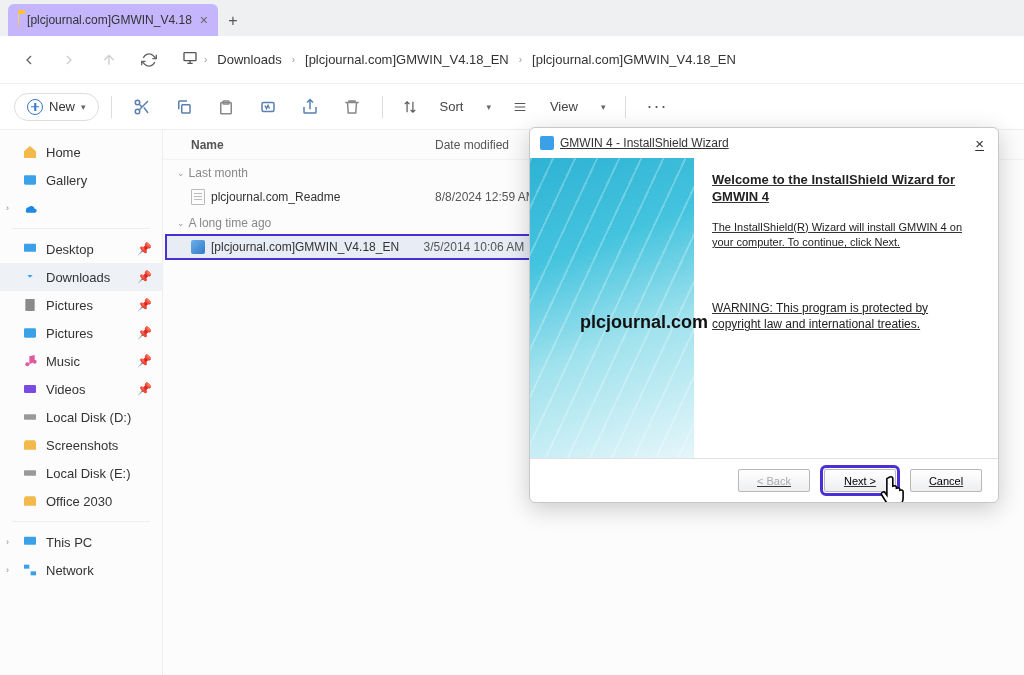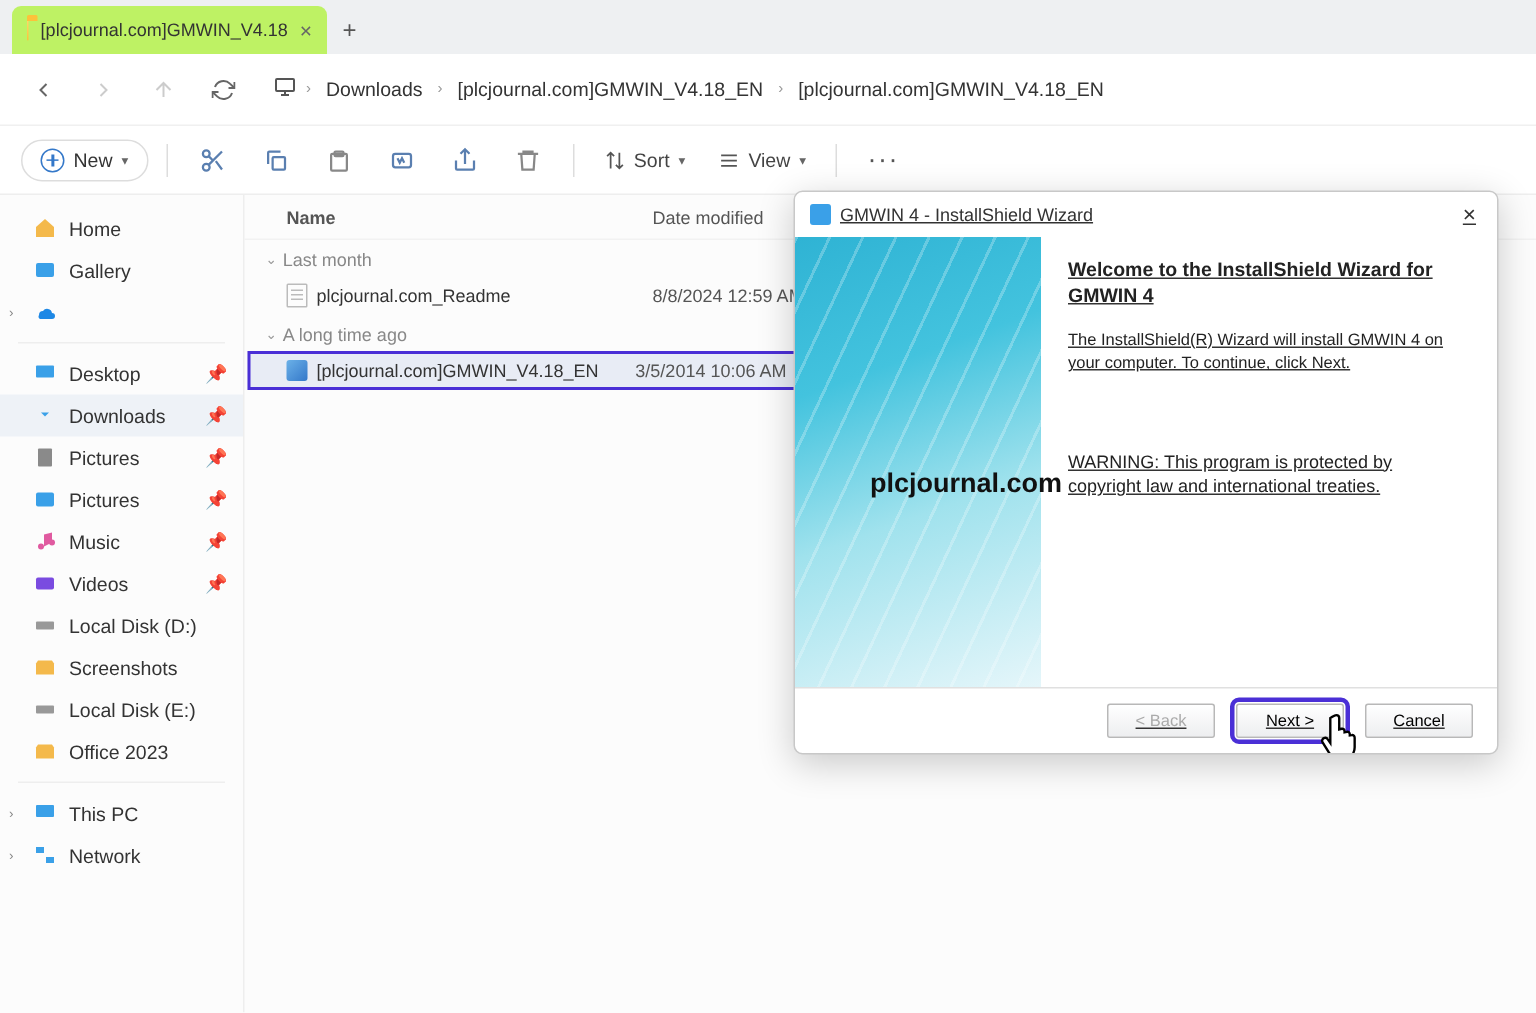--- a/index.html
+++ b/index.html
@@ -1,20 +1,20 @@
 <!DOCTYPE html>
 <html><head>
 <meta charset="utf-8">
 <style>
 * { box-sizing: border-box; margin: 0; padding: 0; font-family: "Segoe UI", sans-serif; }
 body { width: 1024px; height: 675px; background: #fcfcfc; overflow: hidden; font-size: 13px; color: #333; position: relative; }
 
 
 .tab-bar { height: 36px; background: #eef0f2; display: flex; align-items: flex-end; padding-left: 8px; }
-.tab { background: #bef264; height: 32px; display: flex; align-items: center; padding: 0 10px; border-radius: 6px 6px 0 0; gap: 8px; font-size: 12px; width: 210px; margin-top: 38px; }
+.tab { background: #c4b5fd; height: 32px; display: flex; align-items: center; padding: 0 10px; border-radius: 6px 6px 0 0; gap: 8px; font-size: 12px; width: 210px; margin-top: 38px; }
 .tab .folder-icon { width: 16px; height: 14px; background: linear-gradient(#ffd86b,#fcc23a); border-radius: 1px; position: relative; }
 .tab .folder-icon::before { content:""; position:absolute; top:-3px; left:0; width:7px; height:4px; background:#fcc23a; border-radius:1px 1px 0 0; }
 .tab .close { color:#666; font-size:14px; margin-left:auto; }
 .new-tab { width:30px; height:30px; display:flex; align-items:center; justify-content:center; color:#555; font-size:16px; }
 
 
 .addr-row { height: 48px; background:#fff; display:flex; align-items:center; padding:0 14px; gap:10px; border-bottom:1px solid #f0f0f0; }
 .nav-btn { width:30px; height:30px; display:flex; align-items:center; justify-content:center; color:#666; border-radius:4px; }
 .nav-btn.disabled { color:#ccc; }
 .nav-btn svg { width:16px; height:16px; }
@@ -26,21 +26,21 @@
 .toolbar { height:46px; background:#fff; display:flex; align-items:center; padding:0 14px; gap:6px; border-bottom:1px solid #eee; }
 .pill { display:flex; align-items:center; gap:6px; border:1px solid #ddd; border-radius:18px; padding:5px 12px; font-size:13px; }
 .pill .plus-ic { width:16px; height:16px; border:1.5px solid #3478c9; border-radius:50%; position:relative; }
 .pill .plus-ic::before, .pill .plus-ic::after { content:""; position:absolute; background:#3478c9; }
 .pill .plus-ic::before { left:3px; right:3px; top:50%; height:1.5px; transform:translateY(-50%); }
 .pill .plus-ic::after { top:3px; bottom:3px; left:50%; width:1.5px; transform:translateX(-50%); }
 .vline { width:1px; height:22px; background:#ddd; margin:0 6px; }
 .tbtn { width:36px; height:34px; display:flex; align-items:center; justify-content:center; color:#5a7fb0; }
 .tbtn.gray { color:#888; }
 .tbtn svg { width:18px; height:18px; }
-.sort-btn,.view-btn { display:flex; align-items:center; gap:6px; padding:5px 8px; color:#444; font-size:13px; }
+.sort-btn,.view-btn { display:flex; align-items:center; gap:23px; padding:5px 8px; color:#444; font-size:13px; }
 .dots { font-size:18px; letter-spacing:1px; color:#555; padding:0 8px; }
 
 
 .main { display:flex; height: calc(675px - 36px - 48px - 46px); }
 .sidebar { width:163px; border-right:1px solid #eee; padding:8px 0; font-size:13px; overflow:hidden; }
 .sb-item { display:flex; align-items:center; gap:8px; padding:6px 10px 6px 22px; position:relative; }
 .sb-item .chev { position:absolute; left:6px; font-size:9px; color:#888; }
 .sb-item.active { background:#eef2f7; }
 .sb-item .pin { margin-left:auto; color:#888; font-size:12px; }
 .sb-divider { height:1px; background:#eee; margin:6px 12px; }
@@ -275,21 +275,21 @@
     <div class="sb-item">
         <span class="ic"><svg viewBox="0 0 24 24" fill="#999">
             <rect x="3" y="8" width="18" height="8" rx="1"></rect>
           </svg></span>
         <span>Local Disk (E:)</span>
       </div>
     <div class="sb-item">
         <span class="ic"><svg viewBox="0 0 24 24" fill="#f4b94b">
             <path d="M3 8l2-3h14l2 3v11H3z"></path>
           </svg></span>
-        <span>Office 2023</span>
+        <span>Office 2030</span>
       </div>
     <div class="sb-divider"></div>
     <div class="sb-item">
         <span class="chev">›</span>
         <span class="ic"><svg viewBox="0 0 24 24" fill="#3aa0e8">
             <rect x="3" y="4" width="18" height="12" rx="1"></rect>
           </svg></span>
         <span>This PC</span>
       </div>
     <div class="sb-item">

